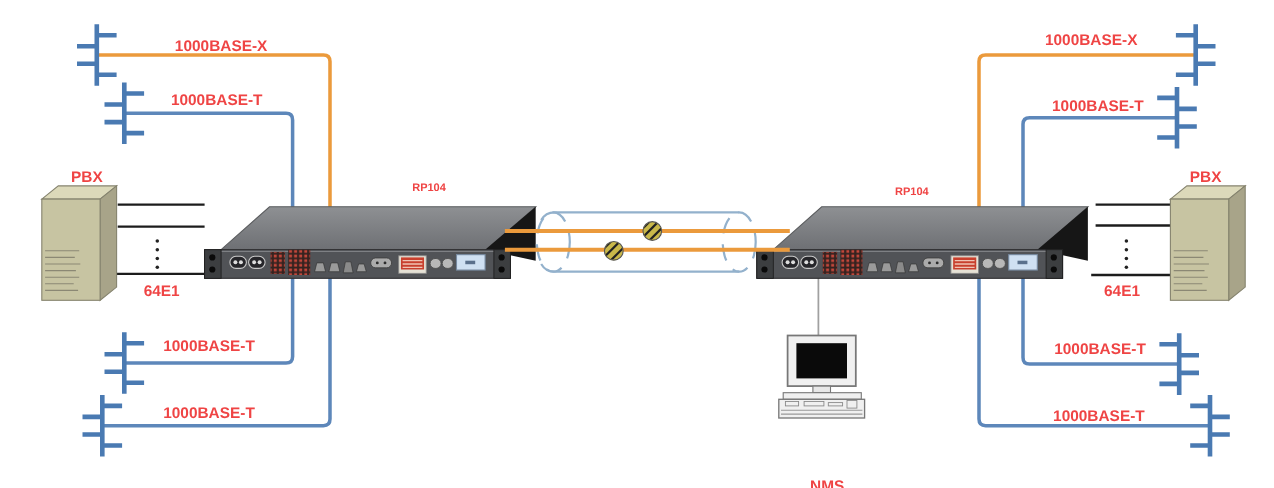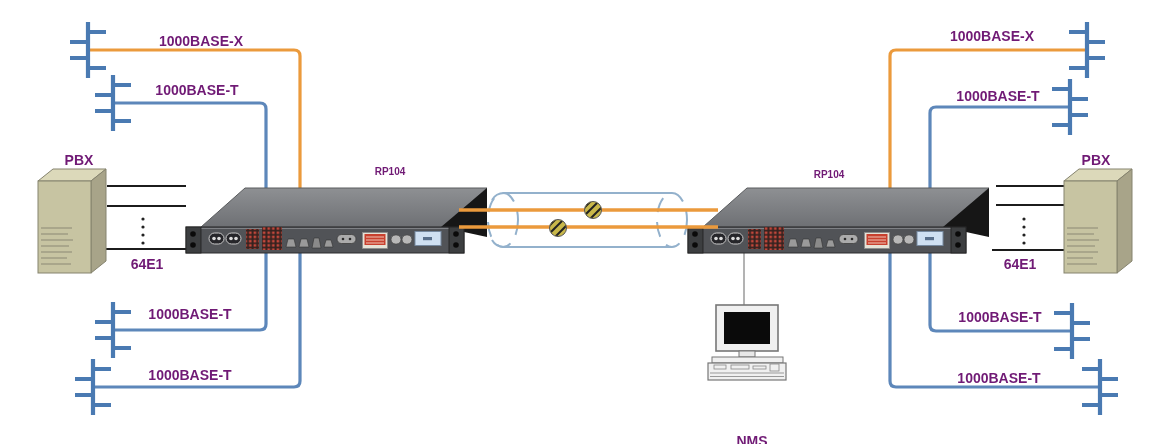--- a/index.html
+++ b/index.html
@@ -10,21 +10,21 @@
     font-family:"Liberation Sans",sans-serif;
     overflow:hidden;
   }
   .stage svg{position:absolute;left:0;top:0;}
   .lbl{
     position:absolute;
     transform:translateX(-50%);
     font-weight:bold;
     font-size:14px;
     line-height:16px;
-    color:#701a75;
+    color:#ef4444;
     white-space:nowrap;
   }
   .lbl.big{font-size:10px;line-height:17px;}
 </style>
 </head>
 <body>
 
 <div class="stage">
 
 <svg width="1158" height="444" viewBox="0 0 1158 444">

